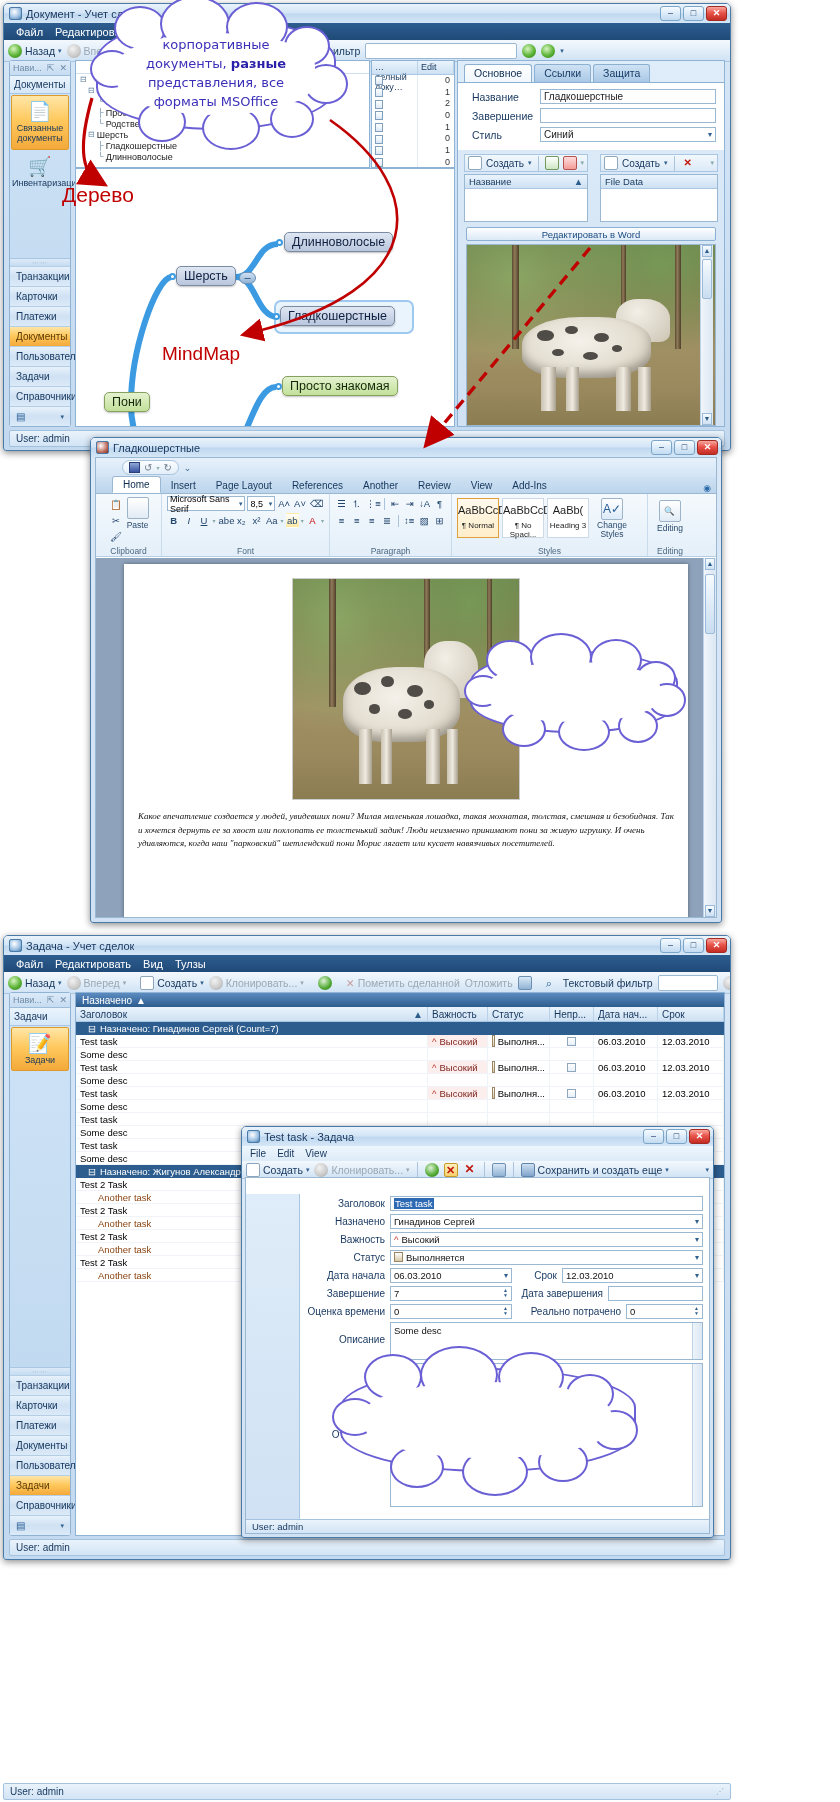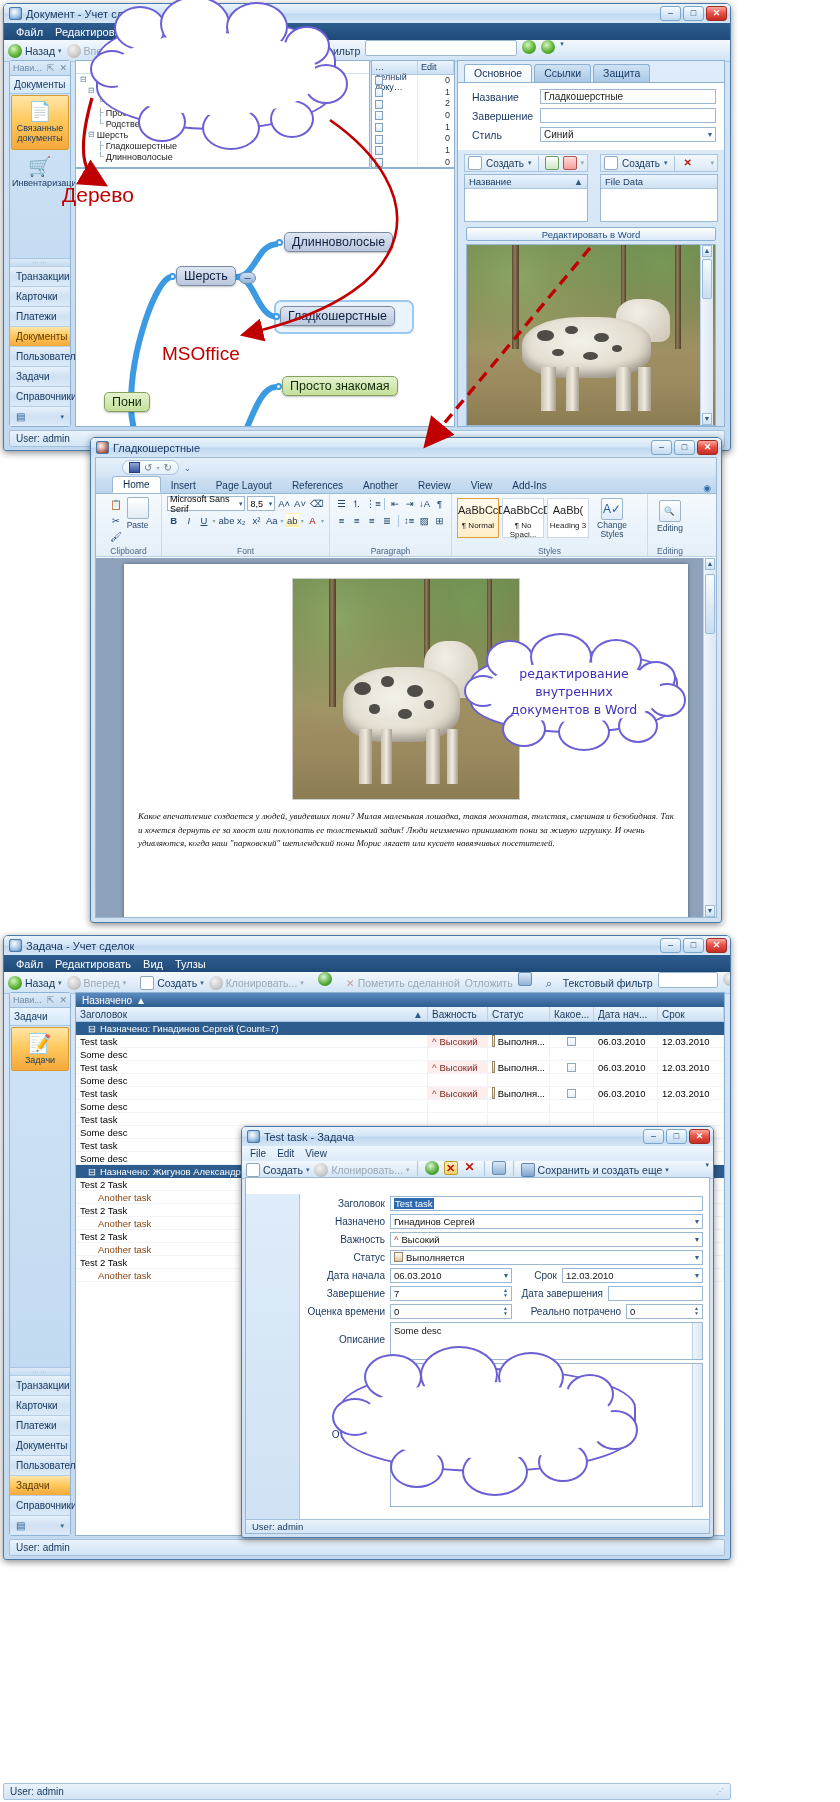--- a/index.html
+++ b/index.html
@@ -50,21 +50,21 @@
 
   .menubar {
     height:17px; display:flex; align-items:center; gap:12px;
     padding-left:12px;
     background: linear-gradient(180deg,#2d5d8f 0%,#1f4a78 100%);
     color:#fff; font-size:11px;
   }
   .menubar .mi { color:#ffffff; white-space:nowrap; }
 
   .toolbar {
-    height:22px; display:flex; gap:5px;
+    height:22px; display:flex; align-items:center; gap:5px;
     padding: 0 4px;
     background: linear-gradient(180deg,#f3f8fd 0%,#e2eef9 50%,#cfe2f4 100%);
     border-bottom:1px solid #a8c6e0;
     white-space:nowrap; overflow:hidden;
   }
   .tbi { display:flex; align-items:center; gap:3px; font-size:10.5px; color:#15365c; }
   .tbi.dim { color:#9aa8b4; }
   .sep { width:1px;height:15px;background:#aac4de; margin:0 2px; }
   .ico {
     width:14px;height:14px;flex:0 0 auto;border-radius:2px;
@@ -863,21 +863,21 @@
           <span>Назначено</span>
           <span style="margin-left:4px">▲</span>
         </div>
       <div class="tg-hdr">
         <div style="width:352px">
             <span>Заголовок</span>
             <span style="margin-left:auto;color:#2c5c8c">▲</span>
           </div>
         <div style="width:60px">Важность</div>
         <div style="width:62px">Статус</div>
-        <div style="width:44px">Какое...</div>
+        <div style="width:44px">Непр...</div>
         <div style="width:64px">Дата нач...</div>
         <div style="flex:1">Срок</div>
       </div>
 
       <div class="tg-group">
         <span style="margin-right:4px">⊟</span>
           <span>Назначено: Гинадинов Сергей (Count=7)</span>
       </div>
 
       <div class="tg-row">
@@ -1254,49 +1254,50 @@
     </marker>
   </defs>
   <path d="M 92 98 C 80 140, 80 170, 97 180" stroke="#c00000" stroke-width="3.2" fill="none" marker-end="url(#ah)"></path>
 
   <path d="M 330 120 C 430 190, 430 290, 250 333" stroke="#c00000" stroke-width="2.6" fill="none" marker-end="url(#ah2)"></path>
 
   <path d="M 590 248 L 432 438" stroke="#c00000" stroke-width="3.4" fill="none" stroke-dasharray="11,7" marker-end="url(#ah2)"></path>
 </svg>
 
 <div class="annot" style="left:62px; top:183px; font-size:21px;">Дерево</div>
-<div class="annot" style="left:162px; top:343px; font-size:19px;">MSOffice</div>
+<div class="annot" style="left:162px; top:343px; font-size:19px;">MindMap</div>
 
 <div class="cloud" style="left:96px; top:18px; width:240px; height:112px; font-size:13px;">
   <span class="bump" style="width:52px;height:44px;left:16px;top:-14px"></span>
   <span class="bump" style="width:70px;height:56px;left:62px;top:-24px"></span>
   <span class="bump" style="width:62px;height:50px;left:128px;top:-18px"></span>
   <span class="bump" style="width:46px;height:40px;left:186px;top:6px"></span>
   <span class="bump" style="width:44px;height:38px;left:-8px;top:30px"></span>
   <span class="bump" style="width:48px;height:40px;left:40px;top:82px"></span>
   <span class="bump" style="width:58px;height:44px;left:104px;top:86px"></span>
   <span class="bump" style="width:44px;height:38px;left:172px;top:80px"></span>
   <span class="bump" style="width:44px;height:40px;left:206px;top:44px"></span>
+  <div class="inner">
+    <div>корпоративные</div>
+    <div><span>документы, </span><b>разные</b></div>
+    <div>представления, все</div>
+    <div>форматы MSOffice</div>
+  </div>
 </div>
 
 <div class="cloud" style="left:470px; top:651px; width:208px; height:82px; font-size:12.5px; z-index:80;">
   <span class="bump" style="width:48px;height:40px;left:14px;top:-13px"></span>
   <span class="bump" style="width:62px;height:48px;left:58px;top:-20px"></span>
   <span class="bump" style="width:52px;height:42px;left:118px;top:-14px"></span>
   <span class="bump" style="width:40px;height:34px;left:164px;top:8px"></span>
   <span class="bump" style="width:38px;height:32px;left:-8px;top:22px"></span>
   <span class="bump" style="width:44px;height:36px;left:30px;top:58px"></span>
   <span class="bump" style="width:52px;height:38px;left:86px;top:60px"></span>
   <span class="bump" style="width:40px;height:34px;left:146px;top:56px"></span>
   <span class="bump" style="width:38px;height:34px;left:176px;top:30px"></span>
-  <div class="inner">
-    <div>редактирование</div>
-    <div>внутренних</div>
-    <div>документов в Word</div>
-  </div>
 </div>
 
 <div class="cloud" style="left:340px; top:1368px; width:296px; height:104px; font-size:13.5px; z-index:90;">
   <span class="bump" style="width:58px;height:46px;left:22px;top:-16px"></span>
   <span class="bump" style="width:78px;height:58px;left:78px;top:-24px"></span>
   <span class="bump" style="width:66px;height:50px;left:156px;top:-18px"></span>
   <span class="bump" style="width:48px;height:40px;left:224px;top:4px"></span>
   <span class="bump" style="width:46px;height:38px;left:-10px;top:28px"></span>
   <span class="bump" style="width:54px;height:42px;left:48px;top:76px"></span>
   <span class="bump" style="width:66px;height:48px;left:120px;top:78px"></span>

